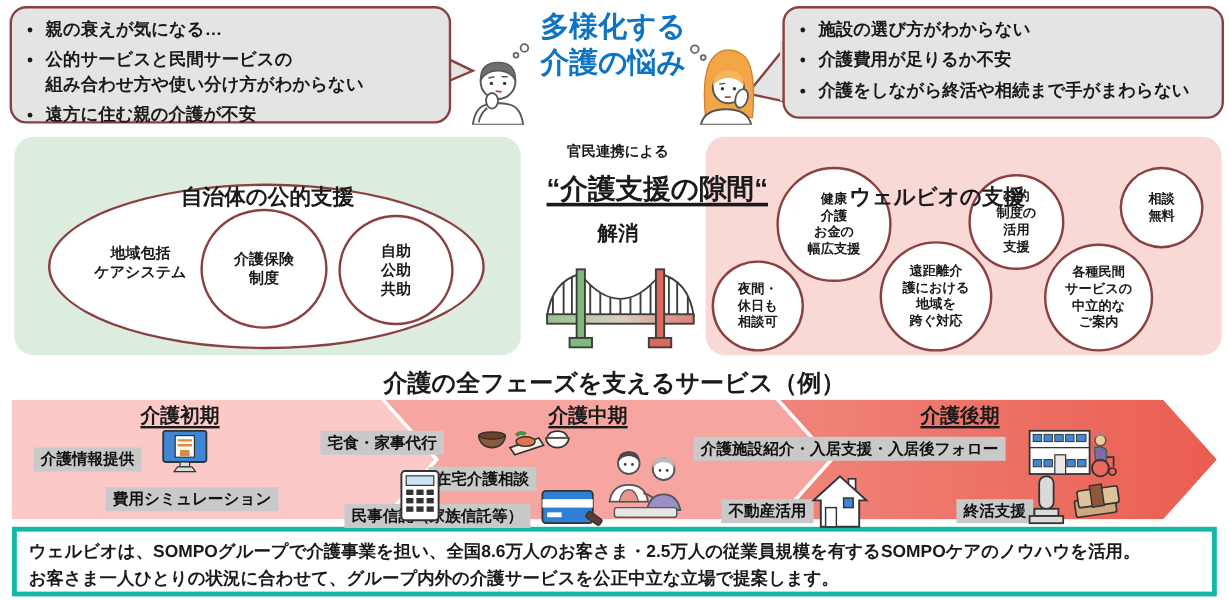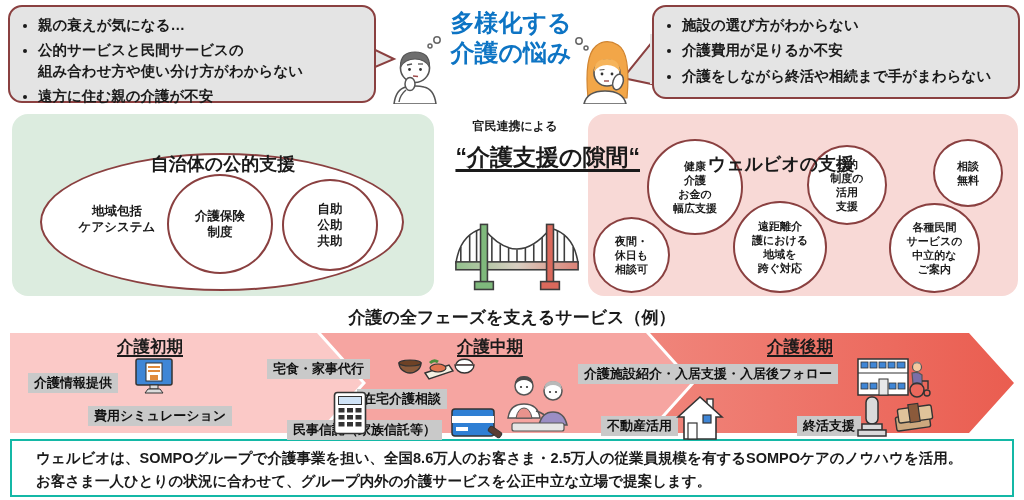--- a/index.html
+++ b/index.html
@@ -20,23 +20,23 @@
   .ring-txt{font-size:12.5px;line-height:1.3;white-space:pre-line;}
   .pink-circle .ring-txt{font-size:11px;line-height:1.28;}
   
   .mid-l1{font-size:12px;text-align:center;z-index:3;}
   .mid-l2{font-size:23px;text-align:right;z-index:3;text-decoration:underline;text-decoration-thickness:2.5px;text-underline-offset:4px;white-space:nowrap;}
   .mid-l3{font-size:17px;text-align:center;z-index:3;}
   
   .seg{position:absolute;top:0;height:100px;}
   .phase-h{position:absolute;font-size:16.5px;transform:translateX(-50%);text-decoration:underline;text-decoration-thickness:2px;text-underline-offset:3px;z-index:4;white-space:nowrap;}
   .svc{position:absolute;background:#c9c9c9;color:#111;font-size:13px;padding:1px 6px;white-space:nowrap;z-index:4;}
-  .band-title{font-size:17px;text-align:center;width:100%;}
-  
-  .footer-box{background:#fff;border:2px solid #14b8a6;font-size:14.5px;line-height:1.6;padding:6px 24px;box-sizing:border-box;}
+  .band-title{font-size:20px;text-align:center;width:100%;}
+  
+  .footer-box{background:#fff;border:4px solid #14b8a6;font-size:14.5px;line-height:1.6;padding:6px 10px;box-sizing:border-box;}
   svg{display:block;}
   .icon{z-index:5;}
 </style>
 </head>
 <body>
 
 <div id="stage">
 
   <div class="abs bubble" style="left:8px;top:5px;width:364px;height:94px;">
     <ul>
@@ -105,20 +105,21 @@
 制度</span>
   </div>
   <div class="abs ring" style="left:282px;top:179px;width:92px;height:88px;">
     <span class="ring-txt">自助
 公助
 共助</span>
   </div>
 
   <div class="abs mid-l1" style="left:390px;top:118px;width:250px;">官民連携による</div>
   <div class="abs mid-l2" style="left:390px;top:142px;width:250px;">“介護支援の隙間“</div>
+  <div class="abs mid-l3" style="left:390px;top:183px;width:250px;">解消</div>
   <svg class="abs icon" style="left:448px;top:212px;" width="138" height="82" viewBox="0 0 140 82">
     <defs>
       <linearGradient id="deckg" x1="0" y1="0" x2="1" y2="0">
         <stop offset="0" stop-color="#93c18d"></stop>
           <stop offset="0.5" stop-color="#d9cfc2"></stop>
           <stop offset="1" stop-color="#dc8276"></stop>
       </linearGradient>
     </defs>
     <g stroke="#3d3d3d" stroke-width="1.6" fill="none">
       <path d="M8,52 Q12,22 36,16"></path>
@@ -153,21 +154,21 @@
 護における
 地域を
 跨ぐ対応</span>
   </div>
   <div class="abs ring pink-circle" style="left:807px;top:145px;width:76px;height:76px;">
     <span class="ring-txt">公的
 制度の
 活用
 支援</span>
   </div>
-  <div class="abs ring pink-circle" style="left:889px;top:203px;width:87px;height:86px;font-family:Liberation Serif, serif;">
+  <div class="abs ring pink-circle" style="left:870px;top:203px;width:87px;height:86px;font-family:Liberation Serif, serif;">
     <span class="ring-txt">各種民間
 サービスの
 中立的な
 ご案内</span>
   </div>
   <div class="abs ring pink-circle" style="left:933px;top:139px;width:66px;height:64px;">
     <span class="ring-txt">相談
 無料</span>
   </div>
 

